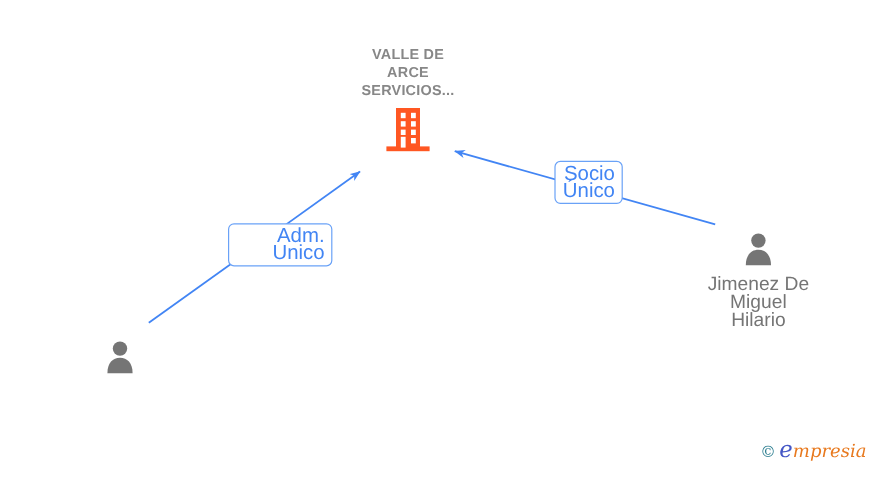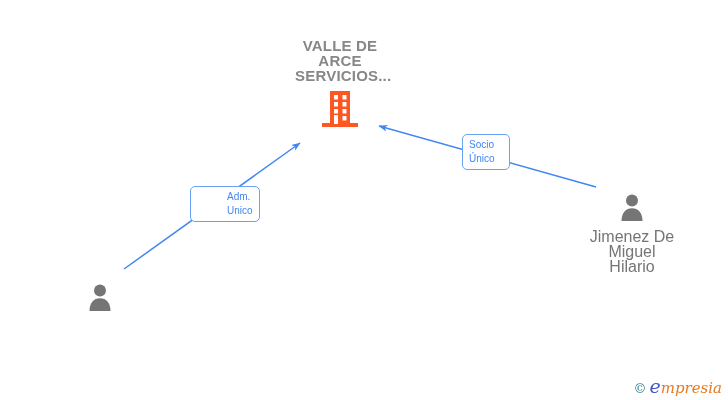--- a/index.html
+++ b/index.html
@@ -4,43 +4,43 @@
 <style>
   html,body { margin:0; padding:0; background:#fff; }
   .canvas {
     position:relative; width:728px; height:400px; background:#ffffff;
     font-family:"Liberation Sans", sans-serif; overflow:hidden;
   }
   .edges-svg { position:absolute; left:0; top:0; width:728px; height:400px; }
 
   .company-node { position:absolute; left:280px; top:38px; width:120px; text-align:center; }
   .company-name {
-    display:inline-block; width:90px; font-size:15px; font-weight:bold;
+    display:inline-block; width:90px; font-size:12px; font-weight:bold;
     color:#878787; line-height:15px; white-space:pre-line; letter-spacing:.2px;
   }
   .building-wrap { margin-top:5px; }
 
   .edge-label {
     position:absolute; background:#ffffff; border:1.5px solid #6aa2f7;
-    border-radius:5px; color:#4285f4; font-size:10px; line-height:14px;
-    text-align:left; padding:3px 6px; white-space:pre-line; box-sizing:border-box;
+    border-radius:5px; color:#4285f4; font-size:17px; line-height:14px;
+    text-align:right; padding:3px 6px; white-space:pre-line; box-sizing:border-box;
   }
   .edge-label.adm   { left:190px; top:186px; min-width:44px;padding-left:36px; }
   .edge-label.socio { left:462px; top:134px; min-width:48px; }
 
   .person { position:absolute; width:120px; text-align:center; }
   .person.p1 { left:40px;  top:283px; }
   .person.p2 { left:572px; top:193px; }
   .person-name {
     font-size:16px; color:#757575; line-height:15px;
     white-space:pre-line; margin-top:3px;
   }
 
   .watermark {
-    position:absolute; right:6px; bottom:1px;
+    position:absolute; right:6px; bottom:12px;
     font-family:"DejaVu Serif", serif; font-style:italic; font-size:15px;
     line-height:20px; white-space:nowrap;
   }
   .wm-c    { color:#2e7f91; font-style:normal; font-size:13px; margin-right:3px; }
   .wm-e    { color:#4557c6; font-size:19px; }
   .wm-rest { color:#e8791e; }
 </style>
 </head>
 <body>
 

